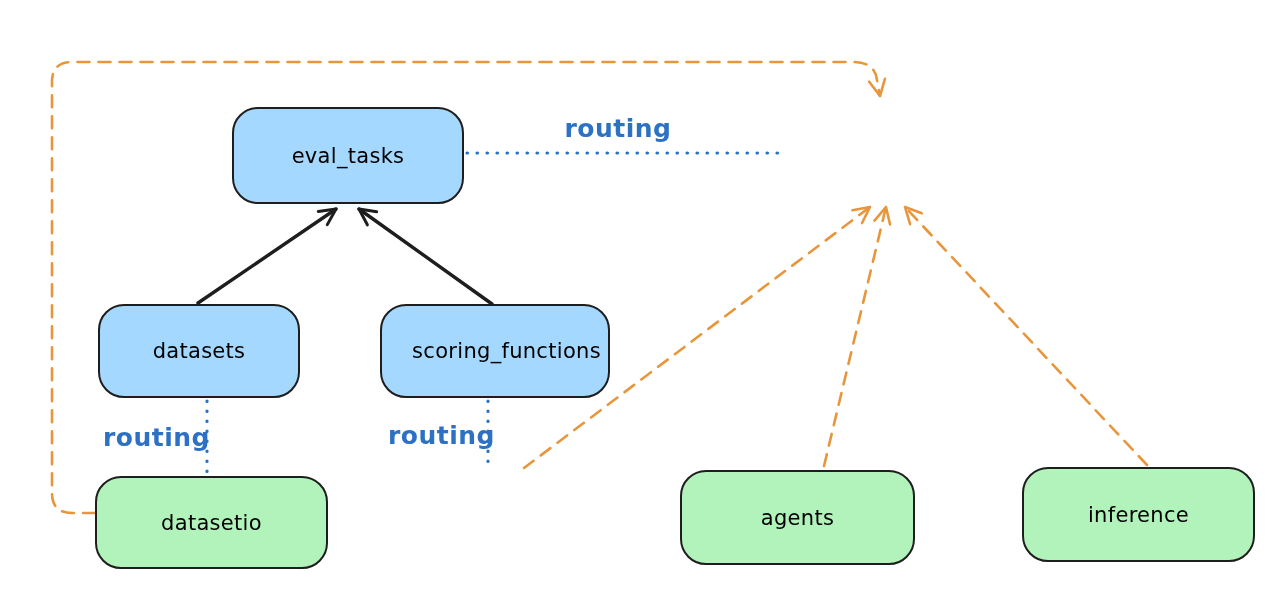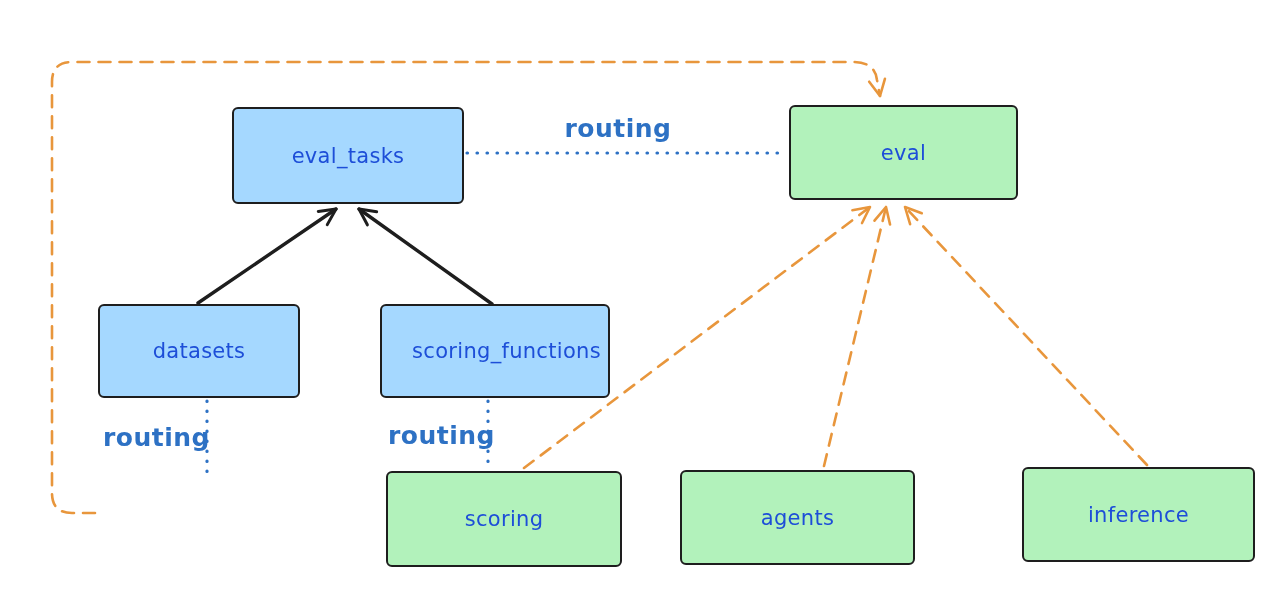--- a/index.html
+++ b/index.html
@@ -20,26 +20,26 @@
     left: 0;
     top: 0;
     width: 1280px;
     height: 596px;
     pointer-events: none;
   }
   .node {
     position: absolute;
     box-sizing: border-box;
     border: 2.5px solid #1e1e1e;
-    border-radius: 6px;
+    border-radius: 26px;
     display: flex;
     align-items: center;
     justify-content: center;
     font-size: 21px;
-    color: #1d4ed8;
+    color: #000000;
     letter-spacing: 0.3px;
   }
   .node.blue  { background: #a5d8ff; }
   .node.green { background: #b2f2bb; }
   .edge-label {
     position: absolute;
     color: #2d71c4;
     font-size: 25px;
     font-weight: bold;
     text-align: center;
@@ -71,36 +71,33 @@
     <path d="M95 513 L72 513 Q52 513 52 493 L52 82 Q52 62 72 62 L853 62 Q875 62 877 80 L880 96" fill="none" stroke="#e8963c" stroke-width="2.6" stroke-linecap="round" stroke-dasharray="12 9" marker-end="url(#arrowOrange)"></path>
     <path d="M524 468 L870 207" fill="none" stroke="#e8963c" stroke-width="2.6" stroke-linecap="round" stroke-dasharray="12 9" marker-end="url(#arrowOrange)"></path>
     <path d="M824 466 L886 207" fill="none" stroke="#e8963c" stroke-width="2.6" stroke-linecap="round" stroke-dasharray="12 9" marker-end="url(#arrowOrange)"></path>
     <path d="M1147 465 L905 207" fill="none" stroke="#e8963c" stroke-width="2.6" stroke-linecap="round" stroke-dasharray="12 9" marker-end="url(#arrowOrange)"></path>
   </svg>
 
   <div class="node blue" style="left:232px; top:107px; width:232px; height:97px;">
     <span>eval_tasks</span>
   </div>
 
-  <div class="node green" style="left:789px; top:105px; width:229px; height:95px;">
-    <span>eval</span>
-  </div>
 
   <div class="node blue" style="left:98px; top:304px; width:202px; height:94px;">
     <span>datasets</span>
   </div>
 
   <div class="node blue" style="left:380px; top:304px; width:230px; height:94px;padding-left:23px;">
     <span>scoring_functions</span>
   </div>
 
+  <div class="node green" style="left:95px; top:476px; width:233px; height:93px;">
+    <span>datasetio</span>
+  </div>
 
-  <div class="node green" style="left:386px; top:471px; width:236px; height:96px;">
-    <span>scoring</span>
-  </div>
 
   <div class="node green" style="left:680px; top:470px; width:235px; height:95px;">
     <span>agents</span>
   </div>
 
   <div class="node green" style="left:1022px; top:467px; width:233px; height:95px;">
     <span>inference</span>
   </div>
 
   <div class="edge-label" style="left:558px; top:114px; width:120px;">routing</div>

